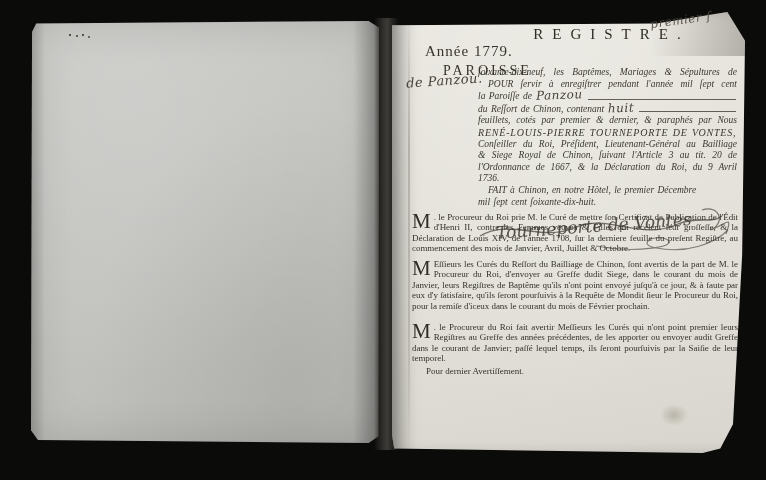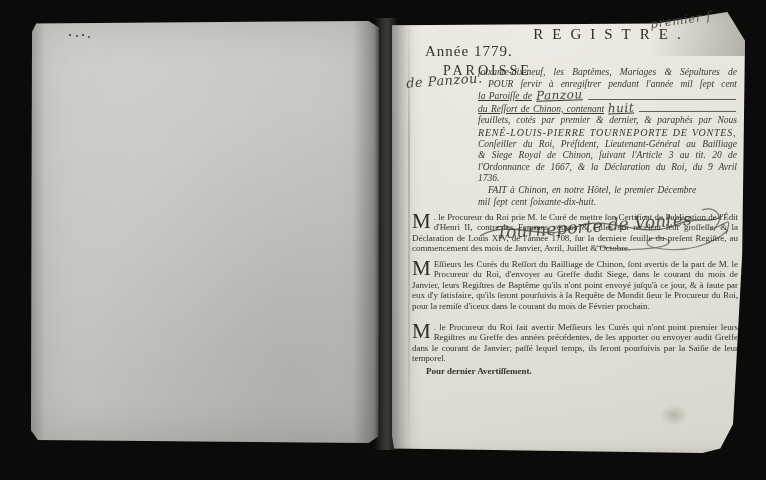--- a/index.html
+++ b/index.html
@@ -75,40 +75,40 @@
   }
   
   #opening{
     position:absolute;left:86px;top:55px;width:259px;
     font-style:italic;font-size:9.5px;line-height:11.6px;color:#3b382f;
     word-spacing:1px;
   }
   .op-line{white-space:nowrap;}
   .op-line.j{text-align:justify;text-align-last:justify;white-space:normal;height:11.6px;overflow:hidden;}
   .op-line.caps{letter-spacing:.8px;font-size:10px;}
-  .composite{display:flex;align-items:baseline;text-decoration:underline;}
+  .composite{display:flex;align-items:baseline;}
   .composite .hand{font-size:12px;margin-left:4px;transform:rotate(-2deg);white-space:nowrap;}
   .rule{flex:1;border-top:1.1px solid rgba(62,56,46,.78);margin:0 1px 3px 5px;align-self:flex-end;}
   .indent{text-indent:10px;}
   
   #signature{position:absolute;left:84px;top:188px;width:262px;height:54px;}
   #signature svg{width:100%;height:100%;}
   
   .notice{
     position:absolute;left:20px;width:326px;
     font-size:9px;line-height:10.4px;text-align:justify;color:#35332c;
     letter-spacing:-.05px;
   }
   .dropcap{
     float:left;font-size:21px;line-height:17px;margin:1px 3px 0 0;color:#2f2d26;
   }
   #notice-1{top:200px;}
   #notice-2{top:247px;}
   #notice-3{top:310px;}
-  #closing-line{position:absolute;left:34px;top:354px;font-size:9px;color:#35332c;font-weight:bold;}
+  #closing-line{position:absolute;left:34px;top:354px;font-size:9px;color:#35332c;}
 </style>
 </head>
 <body>
 
 <div id="stage">
 
   <div id="left-page">
     <div class="left-shade"></div>
     <div class="edge-shade"></div>
     <div class="specks"></div>

